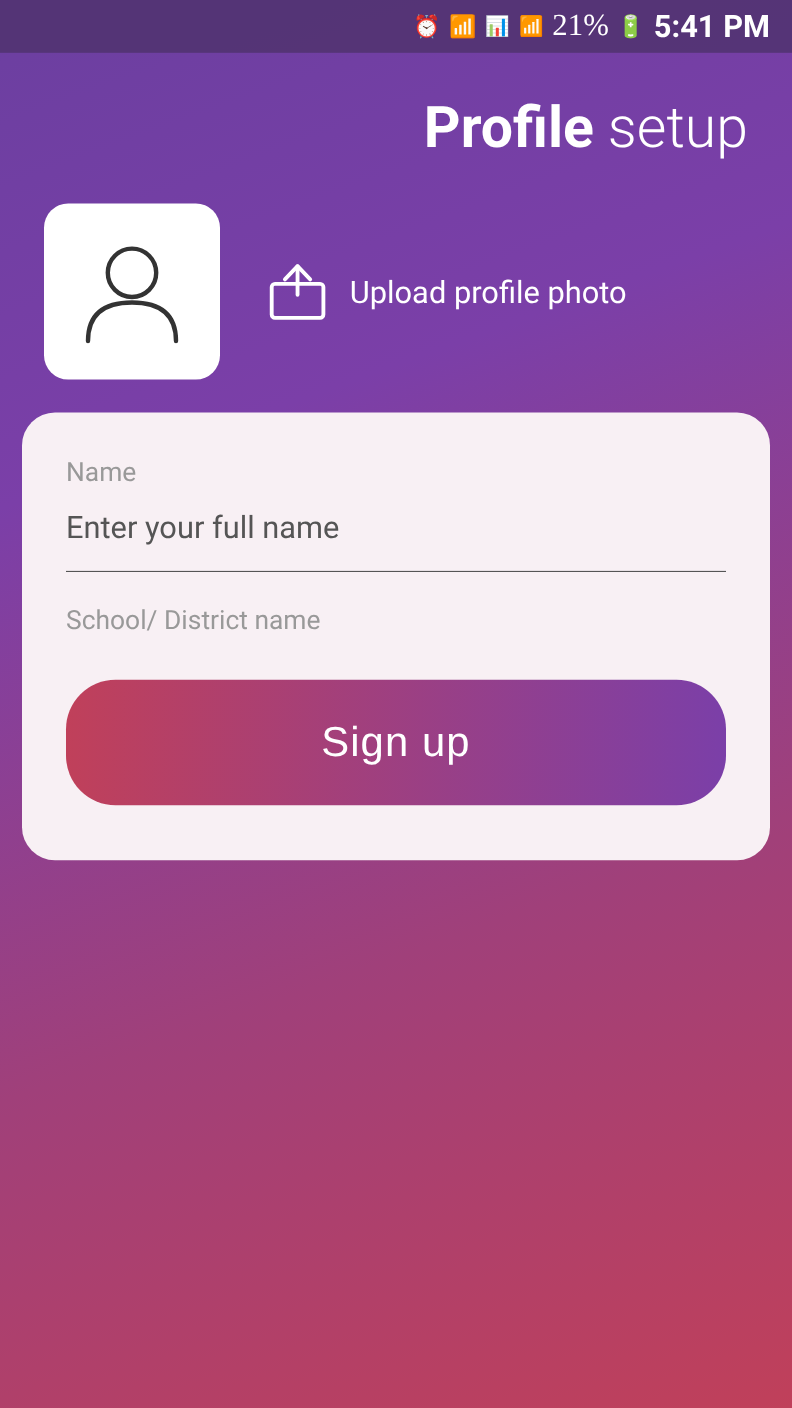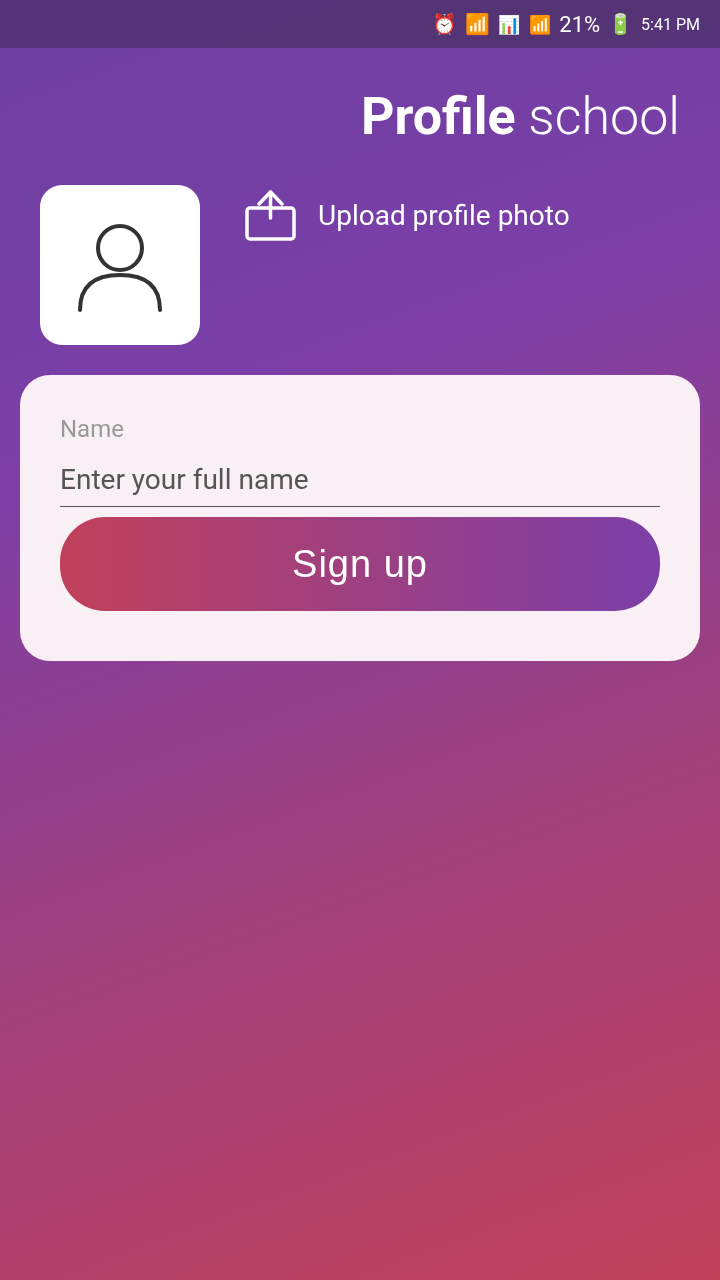--- a/index.html
+++ b/index.html
@@ -50,21 +50,21 @@
       font-weight: 700;
       margin-top: 16px;
     }
     .header-title .normal {
       font-weight: 300;
     }
 
     
     .avatar-section {
       display: flex;
-      align-items: flex-start;
+      align-items: center;
       padding: 10px 40px 30px 40px;
       gap: 40px;
     }
 
     .avatar-container {
       width: 160px;
       height: 160px;
       background: white;
       border-radius: 22px;
       display: flex;
@@ -102,79 +102,80 @@
 
     
     .form-card {
       background: #f8f0f4;
       border-radius: 30px;
       margin: 0 20px;
       padding: 40px 40px 50px 40px;
     }
 
     .field-group {
+      margin-bottom: 30px;
     }
 
     .field-label {
       font-size: 24px;
       color: #999;
       margin-bottom: 12px;
       font-weight: 400;
     }
 
     .field-input {
       width: 100%;
       border: none;
       border-bottom: 1.5px solid #555;
       background: transparent;
       font-size: 28px;
       color: #222;
-      padding: 8px 0 10px 0;
+      padding: 8px 0 23px 0;
       outline: none;
       font-family: inherit;
     }
 
     .field-input::placeholder {
       color: #555;
       font-size: 28px;
     }
 
     
     .signup-btn {
       width: 100%;
-      height: 94px;
+      height: 114px;
       border: none;
       border-radius: 45px;
       background: linear-gradient(90deg, #c0405a 0%, #7b3fa8 100%);
       color: white;
       font-size: 38px;
       font-weight: 500;
       cursor: pointer;
       margin-top: 10px;
       letter-spacing: 1px;
     }
   </style>
 </head>
 <body>
 
 <div class="status-bar">
   <div class="status-bar-content">
     <span class="status-icon">⏰</span>
     <span class="status-icon">📶</span>
     <span class="status-icon" style="font-size:18px;">📊</span>
     <span class="status-icon" style="font-size:18px;">📶</span>
-    <span style="font-size:22px;">21%</span>
+    <span style="font-size:28px;font-family:Liberation Serif, serif;">21%</span>
     <span class="status-icon">🔋</span>
-    <span style="font-size:16px; font-weight:400;">5:41 PM</span>
+    <span style="font-size:28px; font-weight:700;">5:41 PM</span>
   </div>
 </div>
 
 <div class="header">
   <div class="header-title">
-    <span class="bold">Profile</span><span class="normal"> school</span>
+    <span class="bold">Profile</span><span class="normal"> setup</span>
   </div>
 </div>
 
 <div class="avatar-section">
   <div class="avatar-container">
     <svg class="avatar-svg" viewBox="0 0 110 110" fill="none" xmlns="http://www.w3.org/2000/svg">
 
       <circle cx="55" cy="38" r="22" stroke="#333" stroke-width="4" fill="none"></circle>
 
       <path d="M15 100 C15 75 30 65 55 65 C80 65 95 75 95 100" stroke="#333" stroke-width="4" fill="none" stroke-linecap="round"></path>
@@ -201,18 +202,19 @@
     <div class="field-label">Name</div>
     <input class="field-input" type="text" placeholder="Enter your full name" style="">
   </div>
 
   
 
   
 
   
   <div class="field-group">
+    <div class="field-label">School/ District name</div>
   </div>
 
   
   <button class="signup-btn">Sign up</button>
 
 </div>
 
 </body></html>

